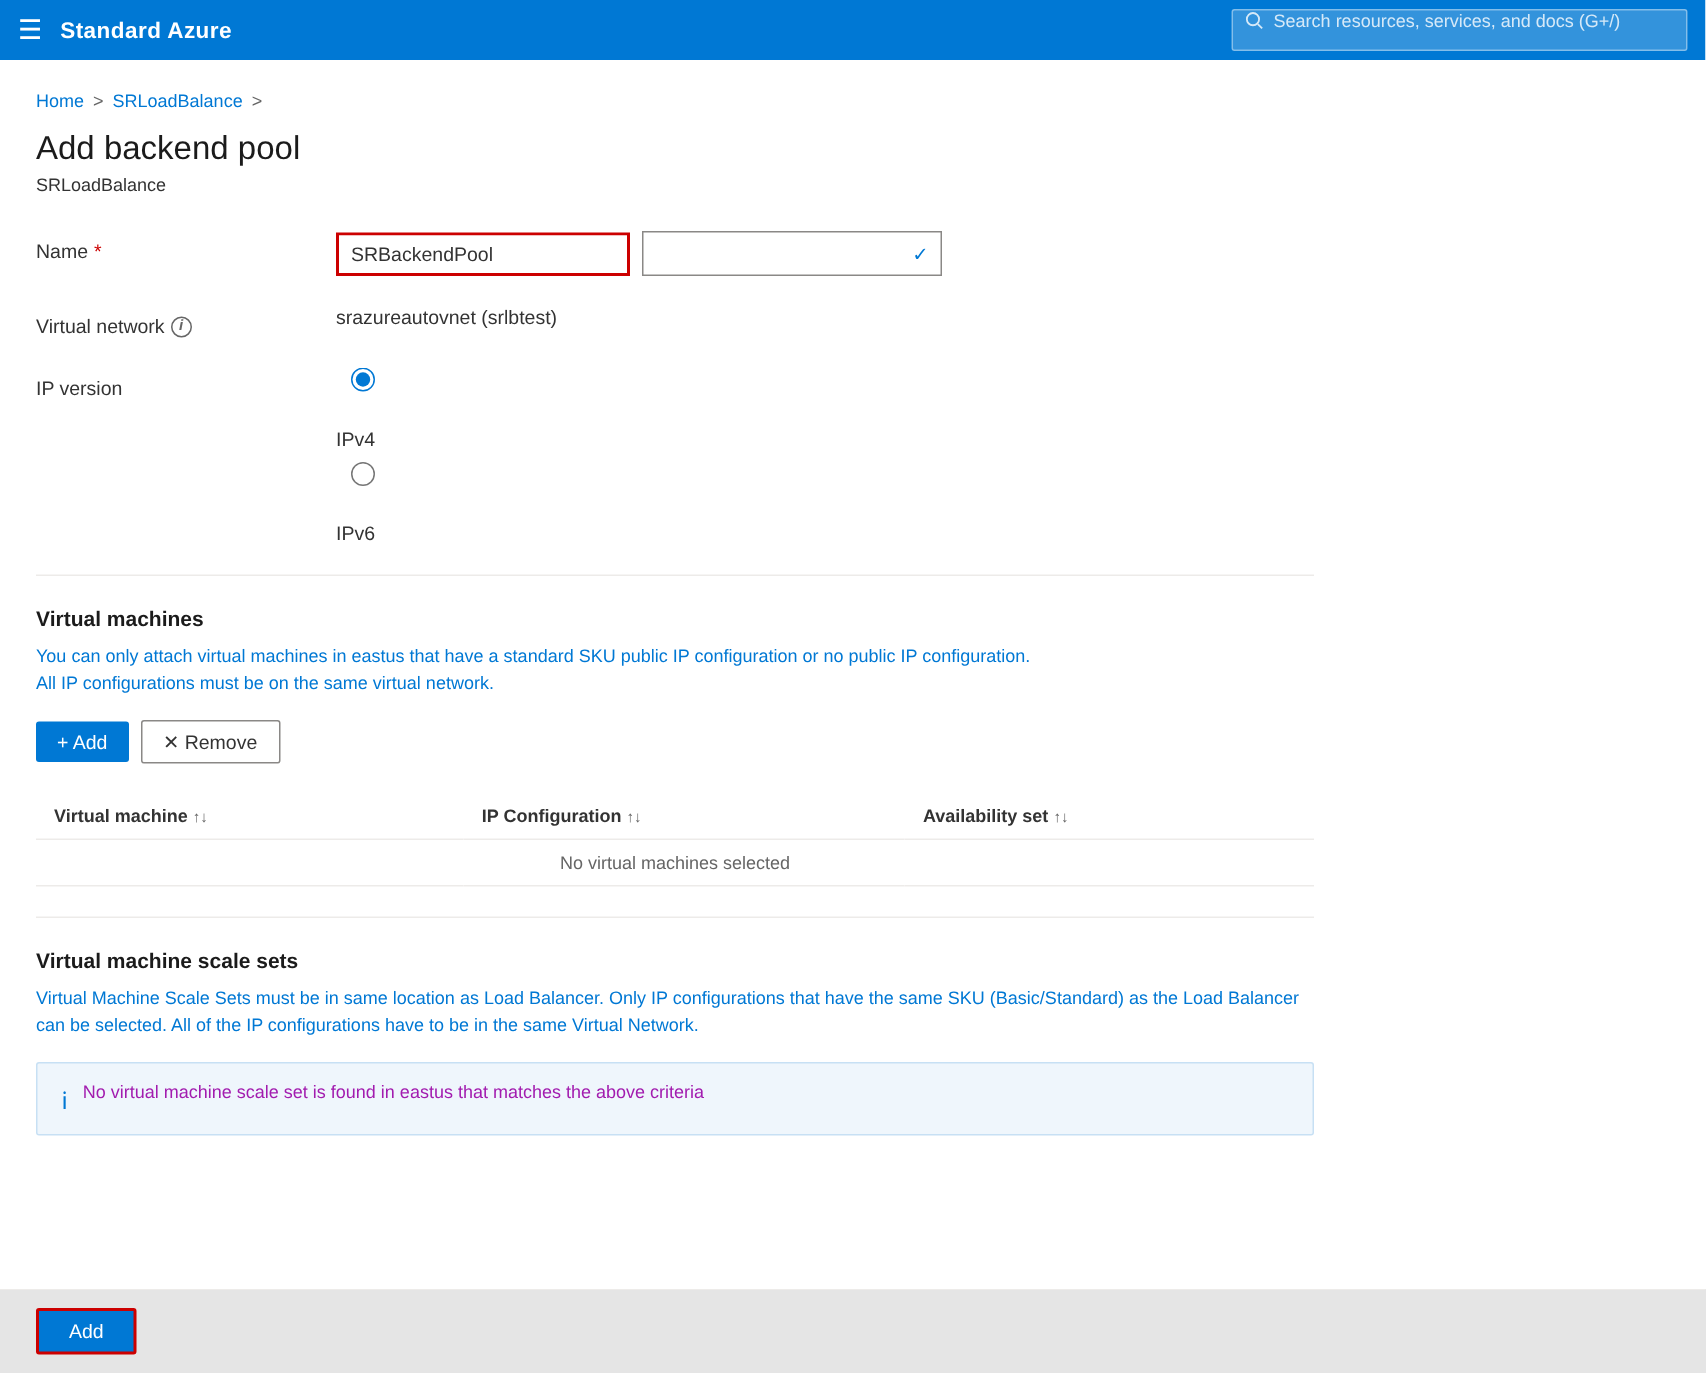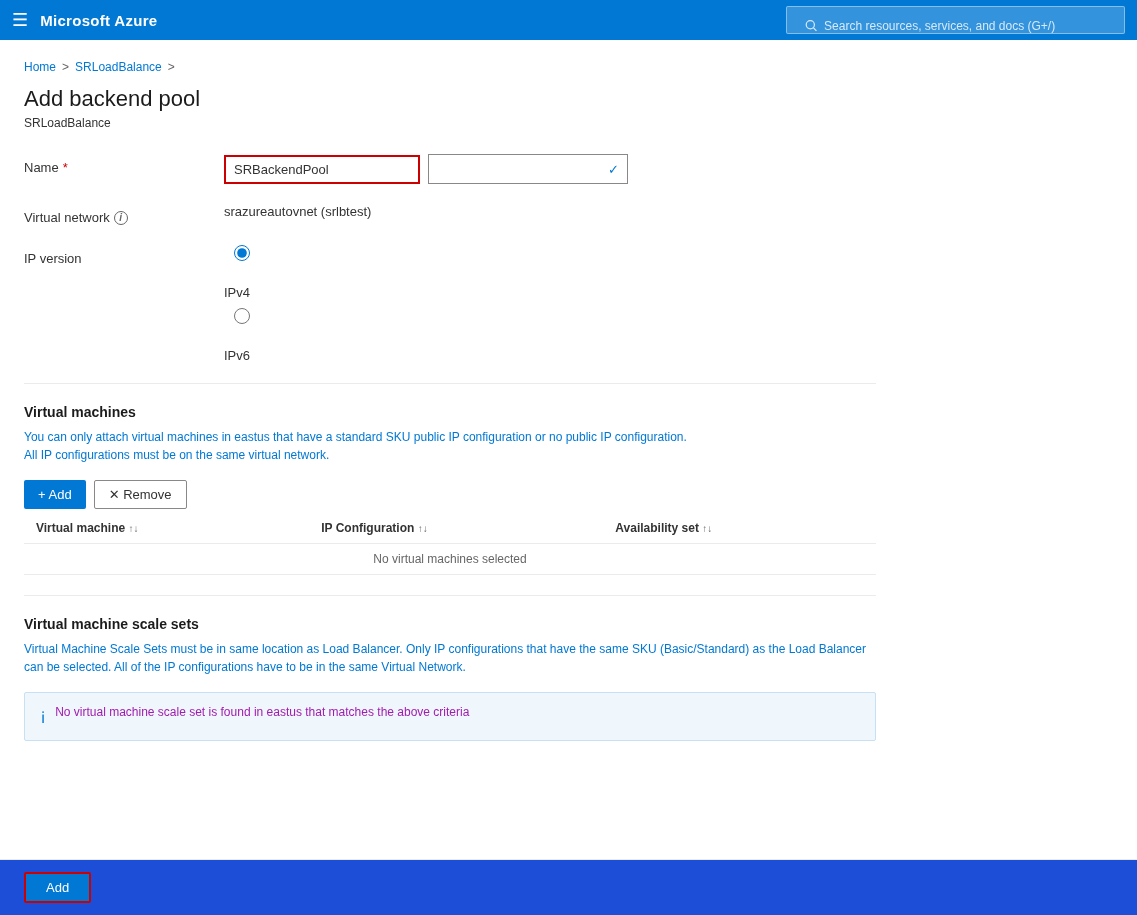--- a/index.html
+++ b/index.html
@@ -16,24 +16,24 @@
       gap: 12px;
     }
     .topnav-hamburger { font-size: 18px; cursor: pointer; }
     .topnav-title { font-size: 15px; font-weight: 600; letter-spacing: 0.3px; flex: 0 0 auto; }
     .topnav-search {
       margin-left: auto;
       background: rgba(255,255,255,0.2);
       border: 1px solid rgba(255,255,255,0.4);
       border-radius: 2px;
       display: flex;
-      align-items: flex-end;
-      padding: 0 18px;
+      align-items: flex-start;
+      padding: 0 8px;
       gap: 6px;
-      width: 339px;
+      width: 304px;
       height: 28px;
       color: #fff;
       font-size: 12px;
     }
     .topnav-search input {
       background: transparent;
       border: none;
       outline: none;
       color: #fff;
       font-size: 12px;
@@ -112,21 +112,21 @@
       background: #0078d4; color: #fff; border: none; padding: 6px 14px;
       font-size: 13px; cursor: pointer; display: inline-flex; align-items: center; gap: 4px;
       border-radius: 2px;
     }
     .btn-secondary {
       background: #fff; color: #333; border: 1px solid #8a8886; padding: 6px 14px;
       font-size: 13px; cursor: pointer; display: inline-flex; align-items: center; gap: 4px;
       border-radius: 2px;
     }
 
-    .btn-bar { display: flex; gap: 8px; margin-bottom: 4px; }
+    .btn-bar { display: flex; gap: 8px; margin-bottom: 20px; align-items: center; }
 
     
     .vm-table { width: 100%; border-collapse: collapse; }
     .vm-table th {
       text-align: left; font-weight: 600; font-size: 12px;
       padding: 8px 12px; border-bottom: 1px solid #edebe9;
       color: #333;
     }
     .vm-table td { padding: 8px 12px; font-size: 12px; border-bottom: 1px solid #edebe9; color: #666; text-align: center; }
     .sort-icon { font-size: 10px; color: #666; }
@@ -139,34 +139,34 @@
       background: #eff6fc; border: 1px solid #c7e0f4;
       padding: 12px 16px; display: flex; align-items: flex-start; gap: 10px;
       border-radius: 2px; margin-top: 16px;
     }
     .info-box-icon { color: #0078d4; font-size: 16px; flex: 0 0 auto; margin-top: 1px; }
     .info-box-text { font-size: 12px; color: #a21caf; }
 
     
     .bottom-bar {
       position: fixed; bottom: 0; left: 0; right: 0;
-      background: #1d4ed8; border-top: 1px solid #edebe9;
+      background: #e5e5e5; border-top: 1px solid #edebe9;
       padding: 12px 24px; display: flex; align-items: flex-start; gap: 8px;
     }
     .btn-add-bottom {
       background: #0078d4; color: #fff; border: 2px solid #c00; padding: 6px 20px;
       font-size: 13px; cursor: pointer; border-radius: 2px; font-weight: 500;
     }
   </style>
 </head>
 <body>
 
 <div class="topnav">
   <span class="topnav-hamburger">☰</span>
-  <span class="topnav-title">Microsoft Azure</span>
+  <span class="topnav-title">Standard Azure</span>
   <div class="topnav-search">
     <svg width="14" height="14" viewBox="0 0 16 16" fill="none">
       <circle cx="6.5" cy="6.5" r="5" stroke="rgba(255,255,255,0.8)" stroke-width="1.5"></circle>
       <line x1="10.5" y1="10.5" x2="14" y2="14" stroke="rgba(255,255,255,0.8)" stroke-width="1.5"></line>
     </svg>
     <input type="text" placeholder="Search resources, services, and docs (G+/)" style="">
   </div>
 </div>
 
 <div class="content">

